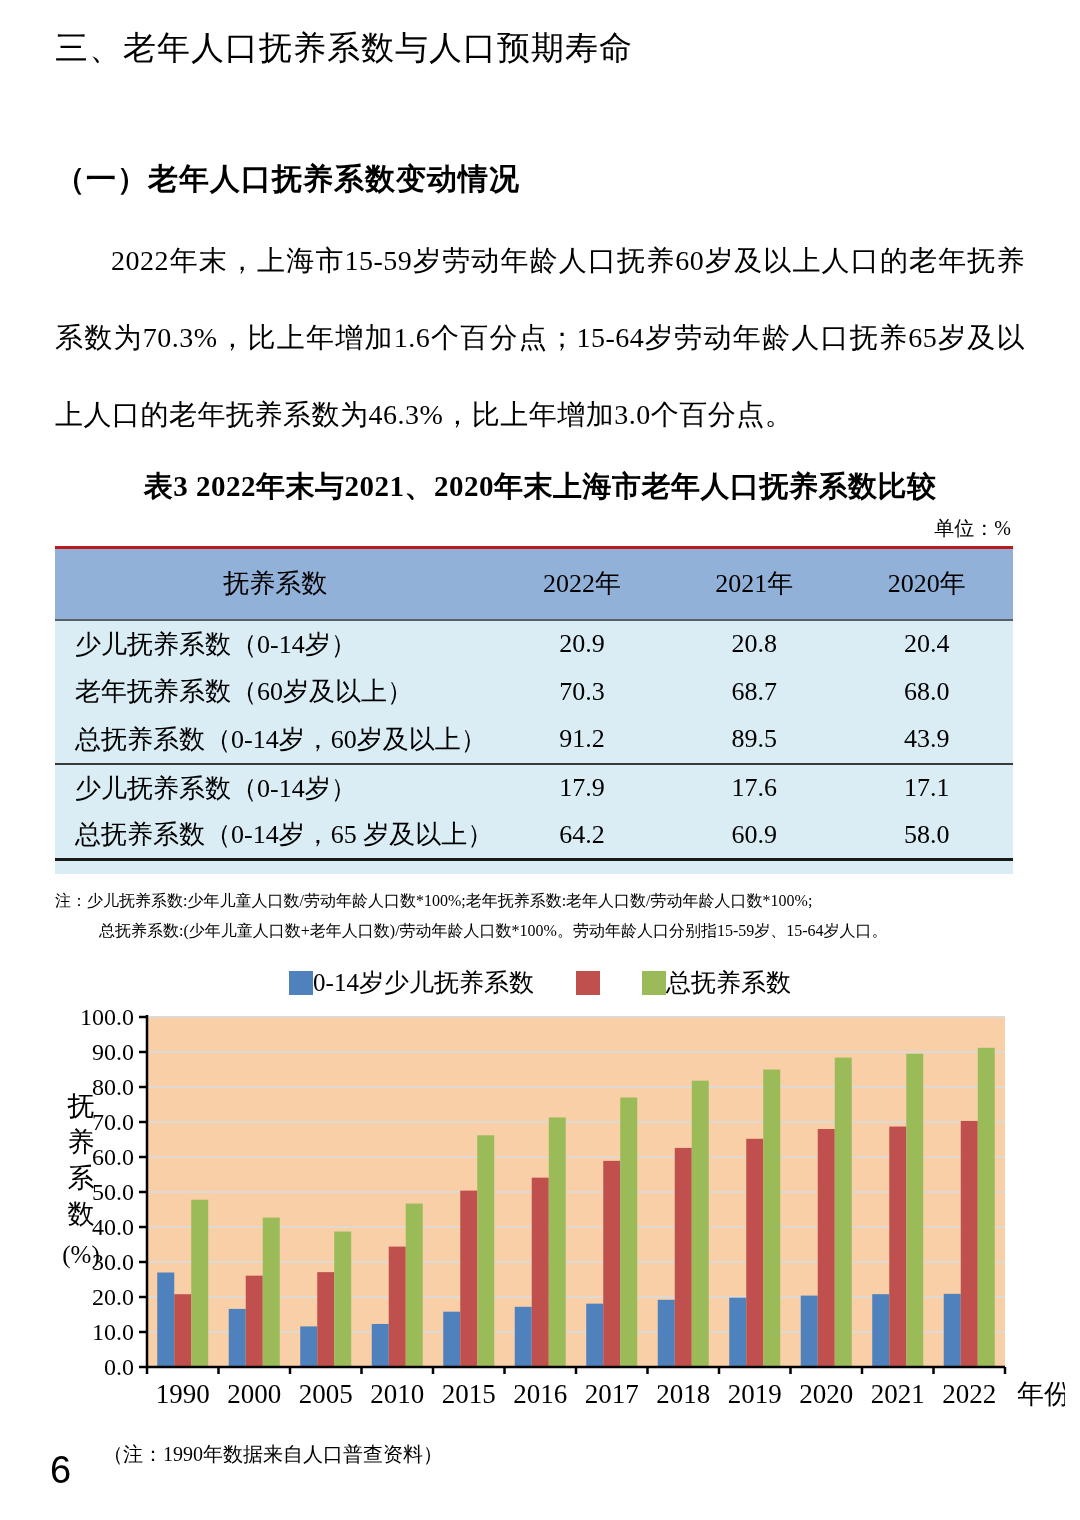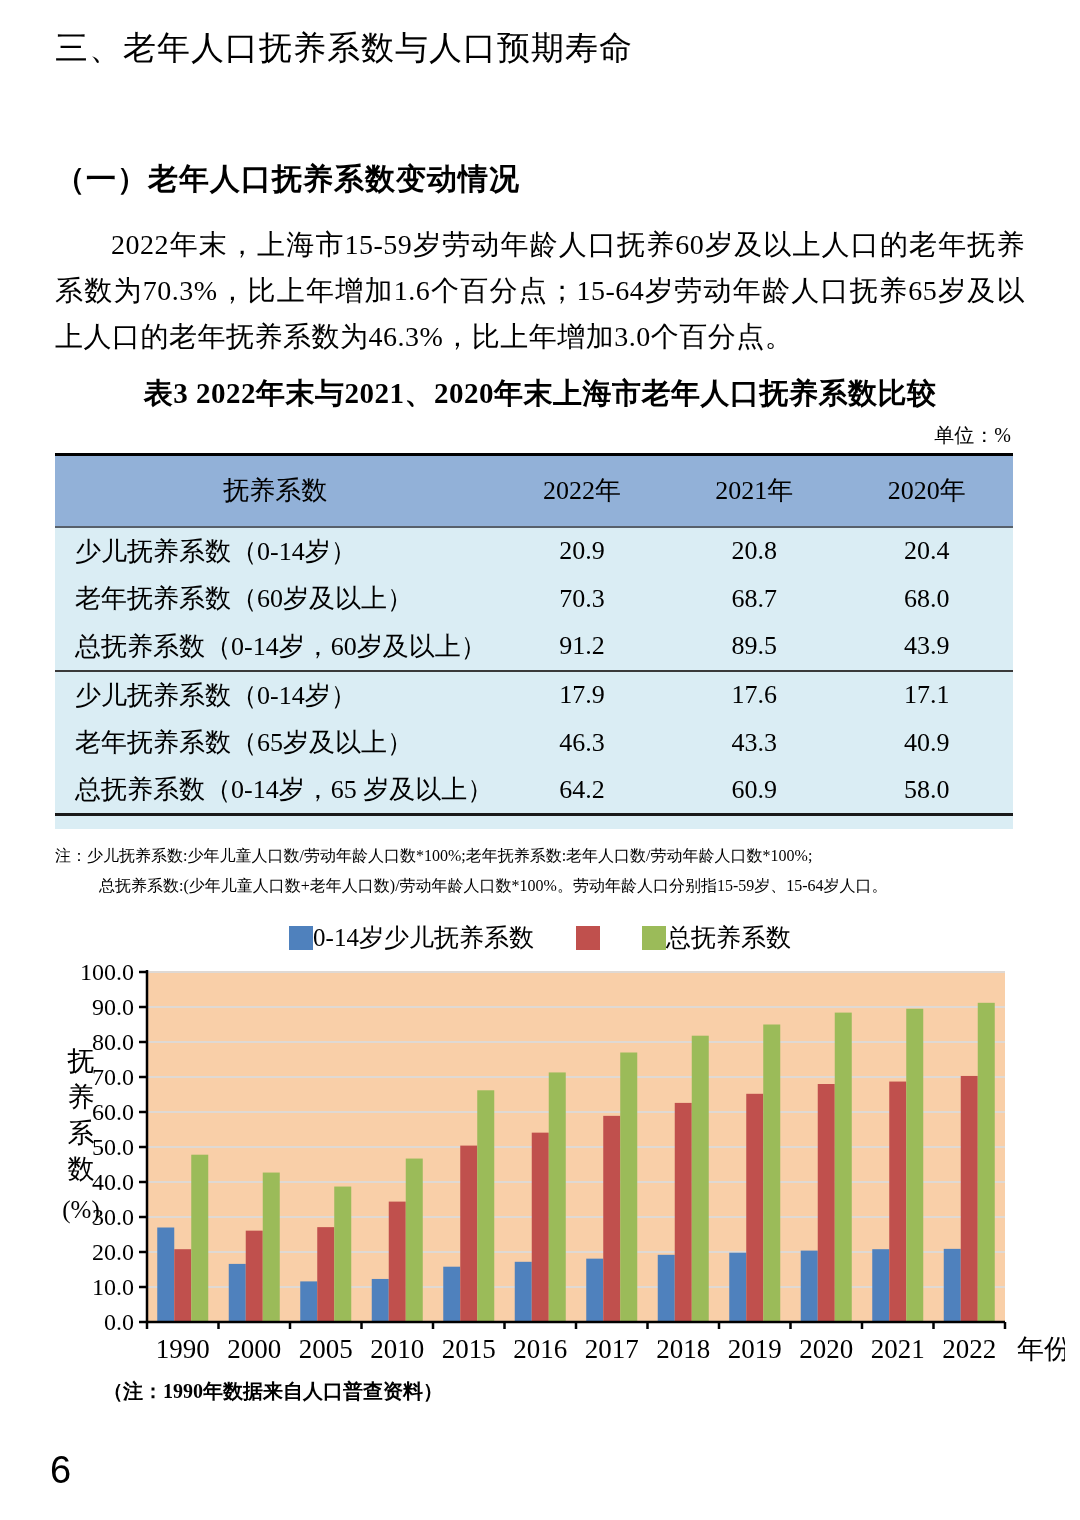--- a/index.html
+++ b/index.html
@@ -14,33 +14,33 @@
   .h1 {
     font-family: "Liberation Sans", "DejaVu Sans", sans-serif;
     font-weight: normal; font-size: 33px; letter-spacing: 1px;
     margin-bottom: 88px;
   }
   .h2 {
     font-weight: bold; font-size: 30px; letter-spacing: 1px;
     margin-bottom: 22px;
   }
   .para {
-    font-size: 28px; line-height: 46px; text-align: justify;
+    font-size: 28px; line-height: 77px; text-align: justify;
     text-indent: 2em; letter-spacing: 0.5px;
     margin-bottom: 14px;
   }
   .table-title {
     font-weight: bold; font-size: 29px; text-align: center;
     letter-spacing: 0.5px; margin-bottom: 8px;
   }
   .unit { font-size: 20px; text-align: right; padding-right: 14px; margin-bottom: 4px; }
   .dep-table-wrap { width: 958px; }
   table.dep {
     width: 100%; border-collapse: collapse; table-layout: fixed;
-    border-top: 3px solid #000000;
+    border-top: 3px solid #b91c1c;
     font-size: 26px;
   }
   table.dep col.c0 { width: 46%; }
   table.dep col.cv { width: 18%; }
   table.dep thead th {
     background: #92B1D8; font-weight: normal; height: 72px;
     border-bottom: 2px solid #57606b; text-align: center;
   }
   table.dep tbody { background: #DAEDF4; }
   table.dep tbody td { height: 48px; text-align: center; }
@@ -56,21 +56,21 @@
     font-size: 25px;
   }
   .legend-item { display: flex; align-items: center; }
   .swatch { width: 24px; height: 24px; display: inline-block; }
   .chart-wrap { width: 1010px; position: relative; }
   svg text { font-family: "Liberation Serif", "DejaVu Serif", serif; }
   svg text.ylab { font-size: 24px; fill: #000; }
   svg text.xlab { font-size: 27px; fill: #000; }
   svg text.ytitle { font-size: 27px; fill: #000; }
   svg text.ytitle-unit { font-size: 25px; fill: #000; }
-  .chart-note { font-size: 20px; margin-left: 48px; margin-top: 2px; font-weight: bold; }
+  .chart-note { font-size: 20px; margin-left: 48px; margin-top: 20px; }
   .page-num {
     position: absolute; left: 50px; bottom: 28px;
     font-family: "Liberation Sans", "DejaVu Sans", sans-serif;
     font-size: 38px;
   }
 </style>
 </head>
 <body>
 
 <div class="h1">三、老年人口抚养系数与人口预期寿命</div>
@@ -115,26 +115,20 @@
         <td class="lab">总抚养系数（0-14岁，60岁及以上）</td>
         <td>91.2</td>
         <td>89.5</td>
         <td>43.9</td>
       </tr>
       <tr class="group-start">
         <td class="lab">少儿抚养系数（0-14岁）</td>
         <td>17.9</td>
         <td>17.6</td>
         <td>17.1</td>
-      </tr>
-      <tr>
-        <td class="lab">老年抚养系数（65岁及以上）</td>
-        <td>46.3</td>
-        <td>43.3</td>
-        <td>40.9</td>
       </tr>
       <tr>
         <td class="lab">总抚养系数（0-14岁，65 岁及以上）</td>
         <td>64.2</td>
         <td>60.9</td>
         <td>58.0</td>
       </tr>
     </tbody>
   </table>
   <div class="table-bottom-strip"></div>

